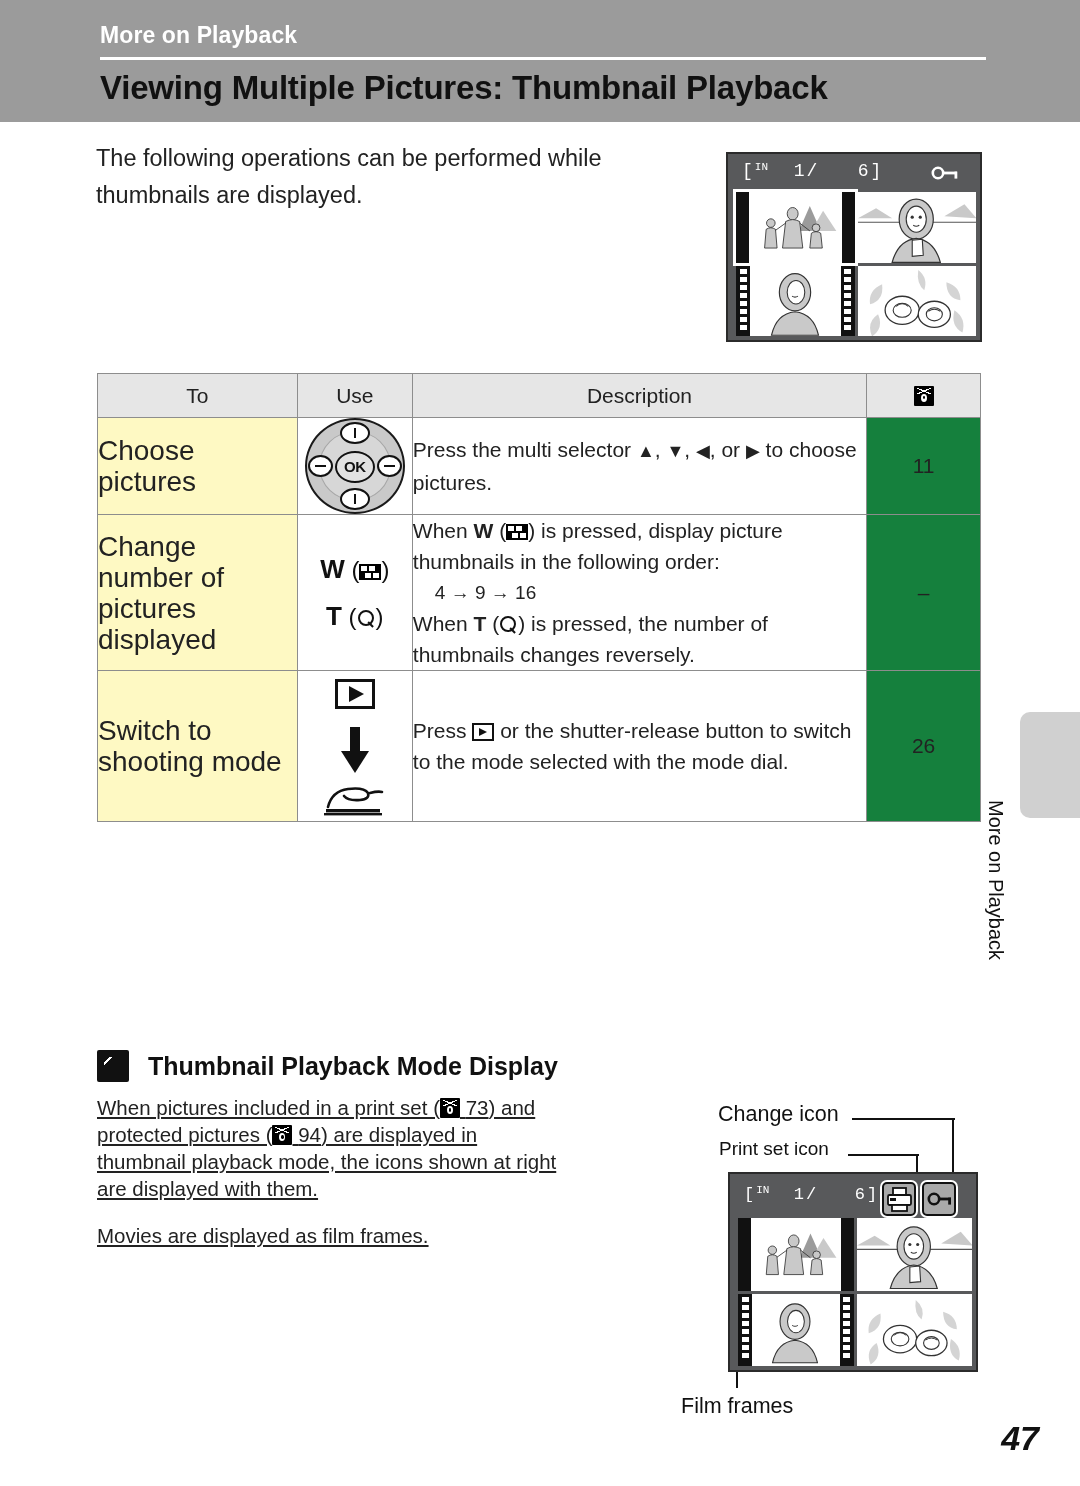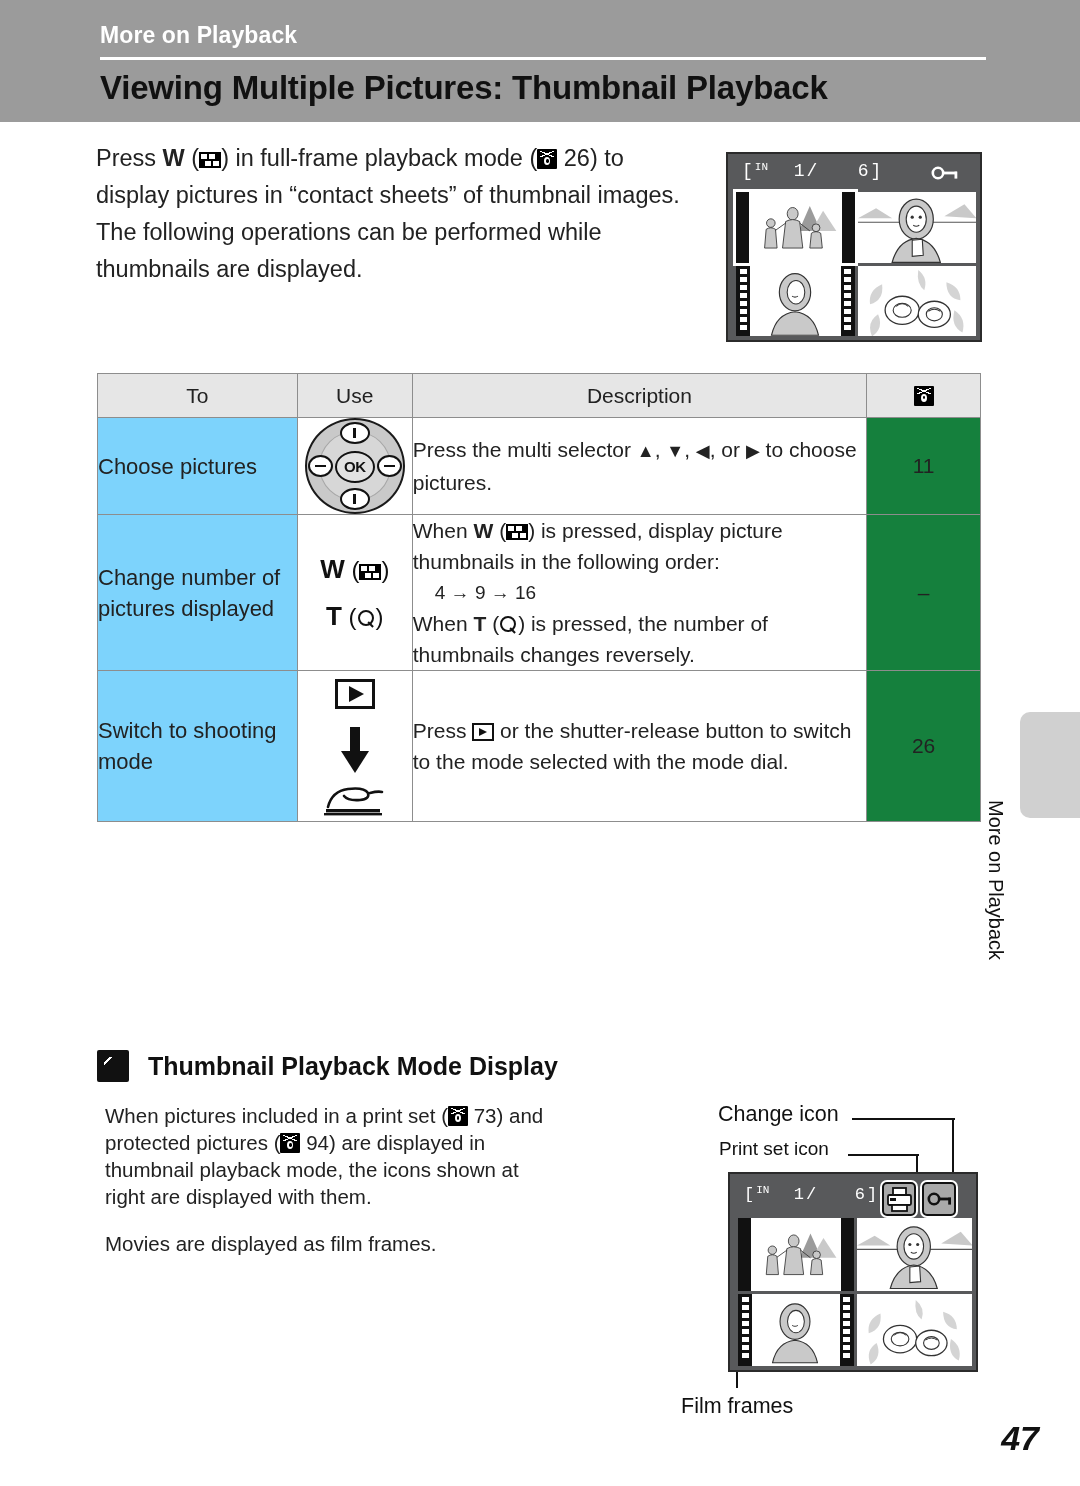--- a/index.html
+++ b/index.html
@@ -146,21 +146,21 @@
     vertical-align:middle;
   }
   .tbl thead th{
     background:#e6e6e6; height:44px; font-size:21px; font-weight:normal; color:#222;
   }
   .tbl .c-to{ width:200px; }
   .tbl .c-use{ width:115px; }
   .tbl .c-desc{ width:455px; }
   .tbl .c-ref{ width:114px; }
   .cell-to{
-    background:#7dd3fc; padding:14px 0 14px 18px; font-size:22px; line-height:31px; color:#222;
+    background:#fef9c3; padding:14px 0 14px 18px; font-size:28px; line-height:31px; color:#222;
   }
   .cell-use{ background:#fff; text-align:center; padding:10px 4px; }
   .cell-desc{ background:#fff; padding:12px 14px 12px 16px; font-size:21px; line-height:31px; color:#222; }
   .cell-ref{ background:#15803d; text-align:center; font-size:21px; color:#222; }
 
   
   .multisel{ position:relative; width:100px; height:96px; margin:0 auto; }
   .ms-outer{
     position:absolute; left:0; top:0; width:100px; height:96px; border-radius:50%;
     background:#c9c9c9; border:2px solid #1a1a1a;
@@ -247,21 +247,21 @@
     border-radius:2px;
   }
   .note-title{
     position:absolute; left:148px; top:1052px;
     font-size:25px; font-weight:bold; color:#111;
   }
   .note-body{
     position:absolute; left:97px; top:1094px; width:470px;
     font-size:20.5px; line-height:27px; color:#222;
   }
-  .note-body p{ margin:8px; }
+  .note-body p{ margin:0;text-decoration:underline; }
   .note-body p.second{ margin-top:20px; }
 
   
   .callout-protect{
     position:absolute; left:718px; top:1102px; font-size:21.5px; color:#111;
   }
   .callout-print{
     position:absolute; left:705px; top:1138px; font-size:19px; color:#111;margin-left:14px;
   }
   .callout-film{
@@ -289,21 +289,20 @@
 </style>
 </head>
 <body>
 
 <div class="header-band"></div>
 <div class="chapter-label">More on Playback</div>
 <div class="header-rule"></div>
 <div class="page-title">Viewing Multiple Pictures: Thumbnail Playback</div>
 
 <div class="intro">
-  <p><span>Press </span><span class="b">W</span><span> (</span><span class="ico-thumb"></span><span>) in full-frame playback mode (</span><span class="ico-page"><i></i></span> <span>26</span><span>) to display pictures in “contact sheets” of thumbnail images.</span></p>
   <p>The following operations can be performed while thumbnails are displayed.</p>
 </div>
 
 <div class="shot-top">
   <div class="shot-status">
     <div class="shot-counter"><span>[</span><span class="sup">IN</span>&nbsp;&nbsp;<span>1/</span>&nbsp;&nbsp;&nbsp;<span>6</span><span>]</span></div>
     <svg class="protect-key" viewBox="0 0 30 18">
       <circle cx="8" cy="9" r="5.2" fill="none" stroke="#fff" stroke-width="2.6"></circle>
       <rect x="12" y="7.6" width="15" height="2.8" fill="#fff"></rect>
       <rect x="24.5" y="7.6" width="2.8" height="7" fill="#fff"></rect>

